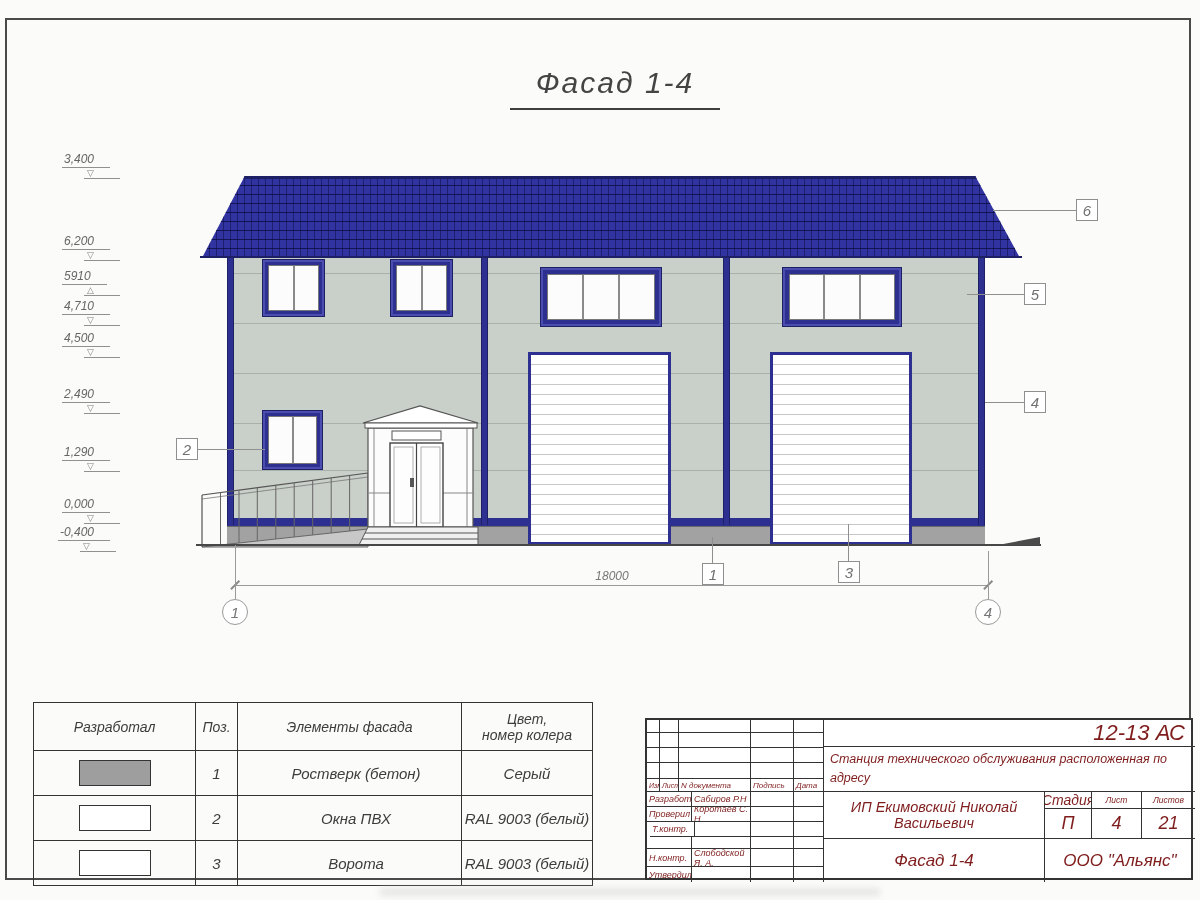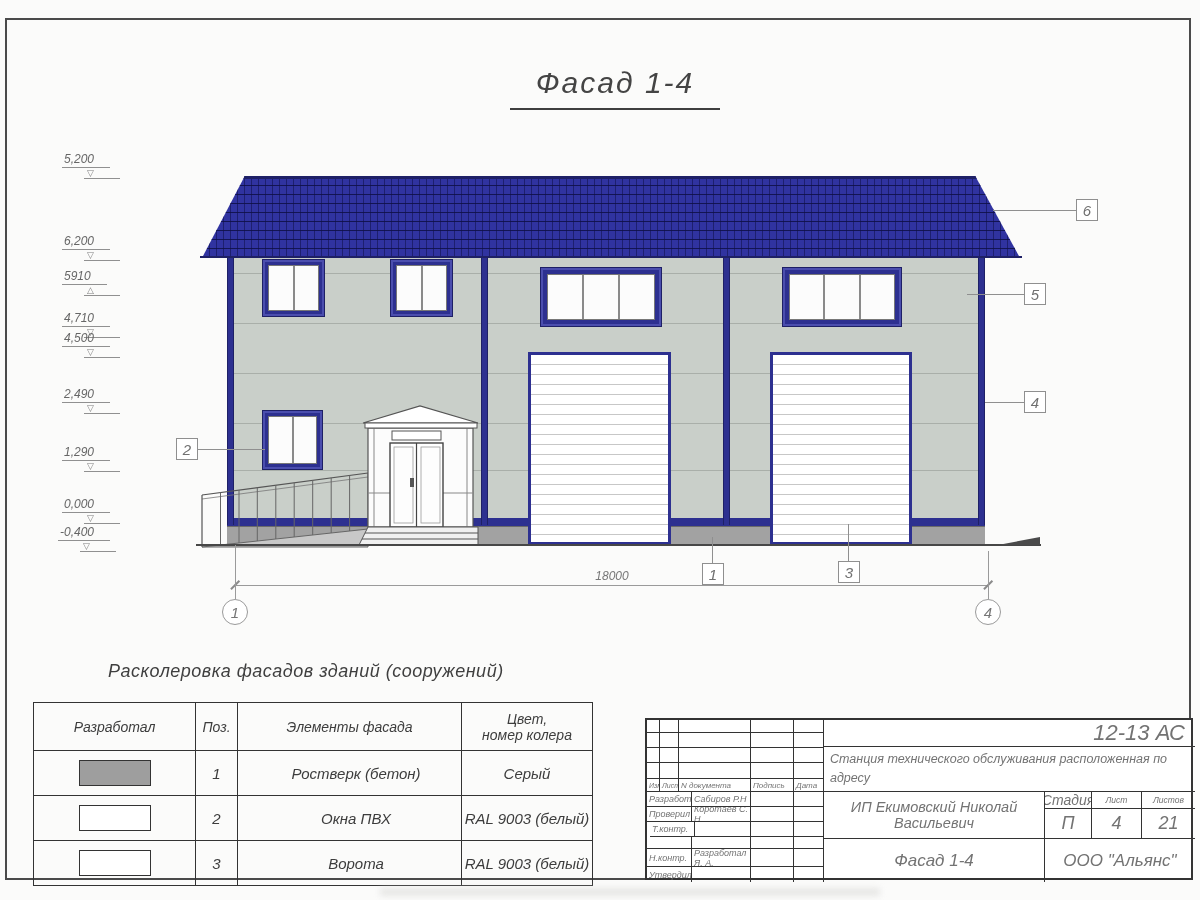--- a/index.html
+++ b/index.html
@@ -55,53 +55,53 @@
   #legend td{font-size:15px;height:42px;}
   .swatch{width:72px;height:26px;border:1.6px solid #333;margin:0 auto;box-sizing:border-box;}
   .swatch.gray{background:#9e9e9e;}
   .swatch.white{background:#fff;}
   .cell-center{text-align:center;}
   .cell-left{text-align:center;padding-left:14px;}
   .pre{white-space:pre-line;}
   
   #tblock{left:645px;top:718px;width:548px;height:162px;border:2px solid #333;box-sizing:border-box;background:#fff;}
   #tblock .cell{position:absolute;box-sizing:border-box;border-right:1px solid #333;border-bottom:1px solid #333;
-                font-style:italic;color:#737373;overflow:hidden;}
+                font-style:italic;color:#7f1d1d;overflow:hidden;}
   #tblock .lbl{font-size:9px;display:flex;align-items:center;padding-left:2px;}
   #tblock .ctr{display:flex;align-items:center;justify-content:center;text-align:center;}
   .smudge{left:380px;top:888px;width:500px;height:8px;background:#d9d9d7;filter:blur(3px);opacity:.6;}
 </style>
 </head>
 <body>
 
 <div id="stage">
 
   <div class="abs" id="frame"></div>
 
   <div class="abs" id="main-title">Фасад 1-4</div>
 
   <div class="level" style="left:62px;top:153px">
-    <span class="num">5,200</span>
+    <span class="num">3,400</span>
     <div class="flag">
         <span class="tri">▽</span>
       </div>
   </div>
   <div class="level" style="left:62px;top:235px">
     <span class="num">6,200</span>
     <div class="flag">
         <span class="tri">▽</span>
       </div>
   </div>
   <div class="level up" style="left:62px;top:270px">
     <span class="num">5910</span>
     <div class="flag">
         <span class="tri">△</span>
       </div>
   </div>
-  <div class="level" style="left:62px;top:312px">
+  <div class="level" style="left:62px;top:300px">
     <span class="num">4,710</span>
     <div class="flag">
         <span class="tri">▽</span>
       </div>
   </div>
   <div class="level" style="left:62px;top:332px">
     <span class="num">4,500</span>
     <div class="flag">
         <span class="tri">▽</span>
       </div>
@@ -243,21 +243,20 @@
 
   <div class="abs dimline"></div>
   <div class="tick" style="left:229px;top:584px"></div>
   <div class="tick" style="left:982px;top:584px"></div>
   <div class="abs" id="dim-text">18000</div>
   <div class="axis-line" style="left:235px;top:545px;height:54px"></div>
   <div class="axis-line" style="left:988px;top:551px;height:48px"></div>
   <div class="axis-circle" style="left:222px;top:599px">1</div>
   <div class="axis-circle" style="left:975px;top:599px">4</div>
 
-  <div class="abs" id="legend-heading">Расколеровка фасадов зданий (сооружений)</div>
   <table class="abs" id="legend">
     <colgroup>
         <col style="width:162px">
         <col style="width:42px">
         <col style="width:224px">
         <col style="width:131px">
       </colgroup>
     <tbody>
         <tr>
       <th>Разработал</th>
@@ -332,21 +331,21 @@
     <div class="cell" style="left:147px;top:87px;width:30px;height:15px"></div>
     <div class="cell lbl" style="left:3px;top:102px;width:45px;height:15px;font-size:9px">Т.контр.</div>
     <div class="cell lbl" style="left:45px;top:102px;width:59px;height:15px;font-size:9px"></div>
     <div class="cell" style="left:104px;top:102px;width:43px;height:15px"></div>
     <div class="cell" style="left:147px;top:102px;width:30px;height:15px"></div>
     <div class="cell lbl" style="left:0;top:117px;width:45px;height:12px;font-size:9px"></div>
     <div class="cell lbl" style="left:45px;top:117px;width:59px;height:12px;font-size:9px"></div>
     <div class="cell" style="left:104px;top:117px;width:43px;height:12px"></div>
     <div class="cell" style="left:147px;top:117px;width:30px;height:12px"></div>
     <div class="cell lbl" style="left:0;top:129px;width:45px;height:18px;font-size:9px">Н.контр.</div>
-    <div class="cell lbl" style="left:45px;top:129px;width:59px;height:18px;font-size:9px">Разработал Я. А.</div>
+    <div class="cell lbl" style="left:45px;top:129px;width:59px;height:18px;font-size:9px">Слободской Я. А.</div>
     <div class="cell" style="left:104px;top:129px;width:43px;height:18px"></div>
     <div class="cell" style="left:147px;top:129px;width:30px;height:18px"></div>
     <div class="cell lbl" style="left:0;top:147px;width:45px;height:15px;font-size:9px;border-bottom:none">Утвердил</div>
     <div class="cell lbl" style="left:45px;top:147px;width:59px;height:15px;font-size:9px;border-bottom:none"></div>
     <div class="cell" style="left:104px;top:147px;width:43px;height:15px;border-bottom:none"></div>
     <div class="cell" style="left:147px;top:147px;width:30px;height:15px;border-bottom:none"></div>
 
     <div class="cell" style="left:177px;top:0;width:371px;height:27px;border-right:none;display:flex;align-items:center;justify-content:flex-end;padding-right:10px;font-size:22px">12-13 АС</div>
     <div class="cell ctr" style="left:177px;top:72px;width:221px;height:47px;font-size:14.5px">ИП Екимовский Николай Васильевич</div>
     <div class="cell" style="left:177px;top:27px;width:371px;height:45px;border-right:none;font-size:12.5px;line-height:1.55;padding:3px 6px">

